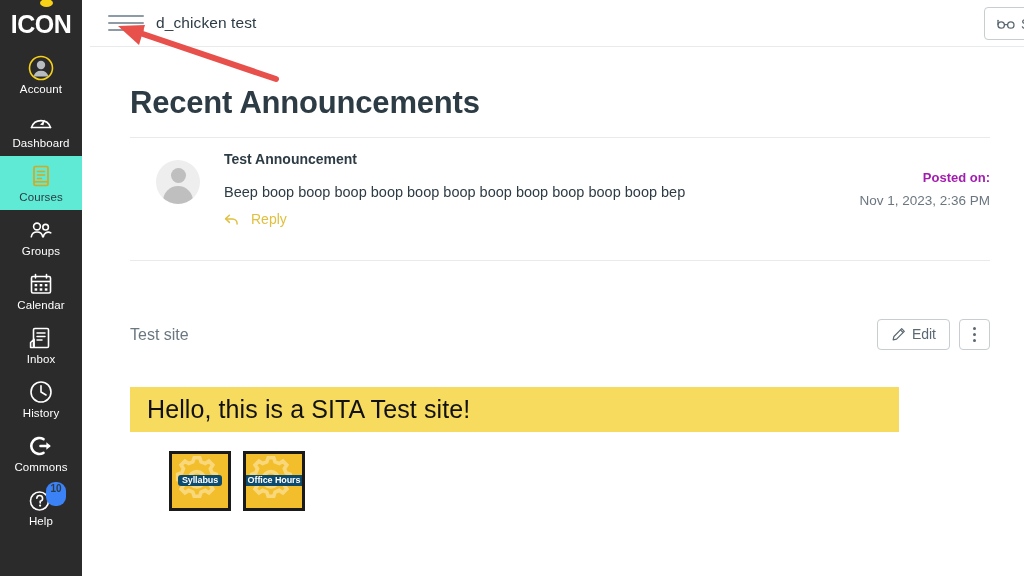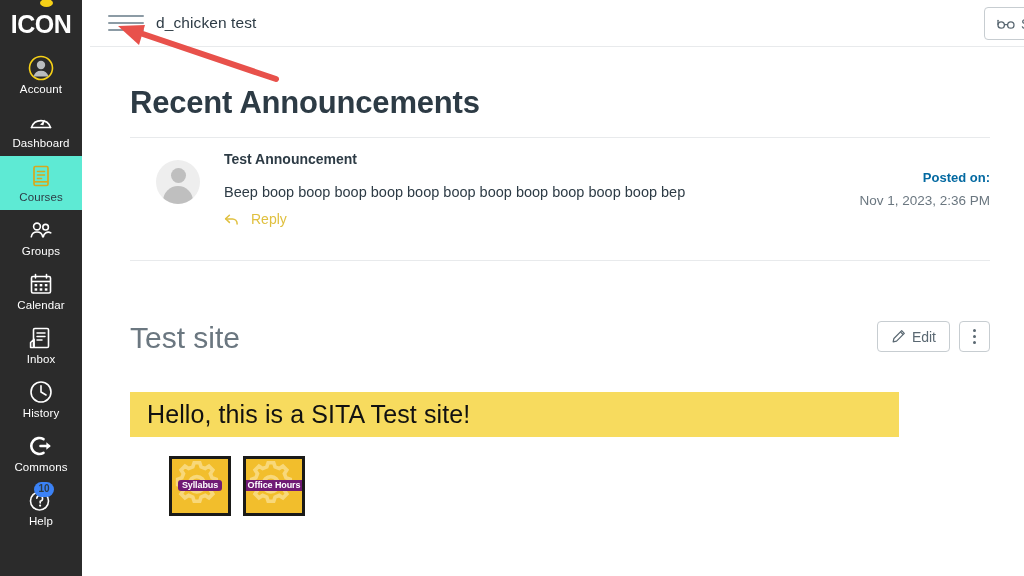--- a/index.html
+++ b/index.html
@@ -46,24 +46,24 @@
   }
   .nav-item .nav-label {
     font-size: 11.5px; line-height: 13px; letter-spacing: .1px;
     text-align: center; white-space: nowrap;
   }
   .nav-item.active {
     background: #5eead4; color: #2D3B45;
   }
   .nav-item.active .nav-label { color: #2D3B45; }
   .badge {
-    position: absolute; top: 2px; right: 28px;
+    position: absolute; top: 2px; right: 16px;
     background: #3b82f6; color: #2D3B45;
     border-radius: 9px; font-size: 10px; font-weight: bold;
-    line-height: 14px; min-width: 20px; height: 15px; text-align: center;
+    line-height: 14px; min-width: 20px; height: 24px; text-align: center;
     padding: 0 3px;
   }
 
   
   #content { position: absolute; left: 90px; top: 0; width: 942px; height: 576px; background:#fff;}
   #header-bar {
     position: relative; height: 47px;
     border-bottom: 1px solid #e8eaec;
     display: flex; align-items: center;
   }
@@ -121,29 +121,29 @@
     font-size: 14.5px; color: #2D3B45; line-height: 20px; margin-top: 14px;
     white-space: nowrap;
   }
   #announcement-reply {
     display: inline-flex; align-items: center; gap: 12px;
     margin-top: 9px; color: #E0C03F; font-size: 14px; cursor: pointer;
   }
   #announcement-meta {
     flex: 0 0 auto; text-align: right; padding: 20px 0 0 18px;
   }
-  #posted-on-label { font-size: 13px; font-weight: bold; color: #0369a1; }
+  #posted-on-label { font-size: 13px; font-weight: bold; color: #a21caf; }
   #posted-on-value { font-size: 13.5px; color: #6b7780; margin-top: 8px; white-space: nowrap; }
 
   
   #section-head {
     display: flex; align-items: center; margin-top: 18px;
   }
   #section-title {
-    font-size: 30px; color: #6b7780; font-weight: normal; flex: 1 1 auto; margin-top: 42px;
+    font-size: 16px; color: #6b7780; font-weight: normal; flex: 1 1 auto; margin-top: 42px;
   }
   .btn {
     height: 31px; border: 1px solid #c7cdd1; border-radius: 4px;
     background: #ffffff; color: #5a6872; font-size: 14px;
     display: inline-flex; align-items: center; justify-content: center;
     gap: 6px; padding: 0 13px; cursor: pointer; margin-top: 40px;
   }
   #kebab-btn { width: 31px; padding: 0; margin-left: 9px; flex-direction: column; gap: 3px; }
   #kebab-btn i { display:block; width:3px; height:3px; border-radius:50%; background:#5a6872; }
 
@@ -170,21 +170,21 @@
   #tiles { display: flex; gap: 12px; margin-top: 19px; padding-left: 39px; }
   .tile {
     width: 62px; height: 60px; background: #F2BE2C;
     border: 3px solid #1a1a18; position: relative;
     display: flex; align-items: center; justify-content: center;
     cursor: pointer; overflow: hidden;
   }
   .tile .gear { position: absolute; inset: 0; }
   .tile .tile-label {
     position: relative; z-index: 2;
-    background: #701a75; color: #ffffff;
+    background: #0c4a6e; color: #ffffff;
     font-size: 9px; font-weight: bold;
     border-radius: 3px; padding: 0 4px; white-space: nowrap;
     line-height: 11px; letter-spacing: -.1px;
   }
 
   
   #annotation-arrow {
     position: absolute; left: 0; top: 0; width: 1024px; height: 576px;
     pointer-events: none; z-index: 50;
   }

